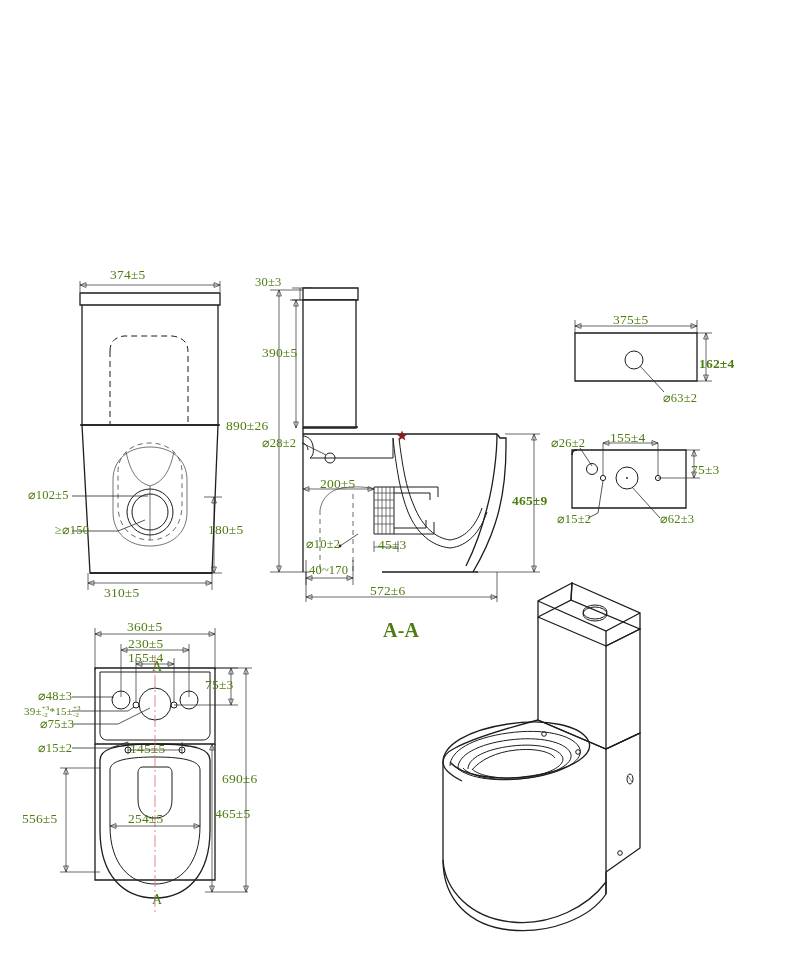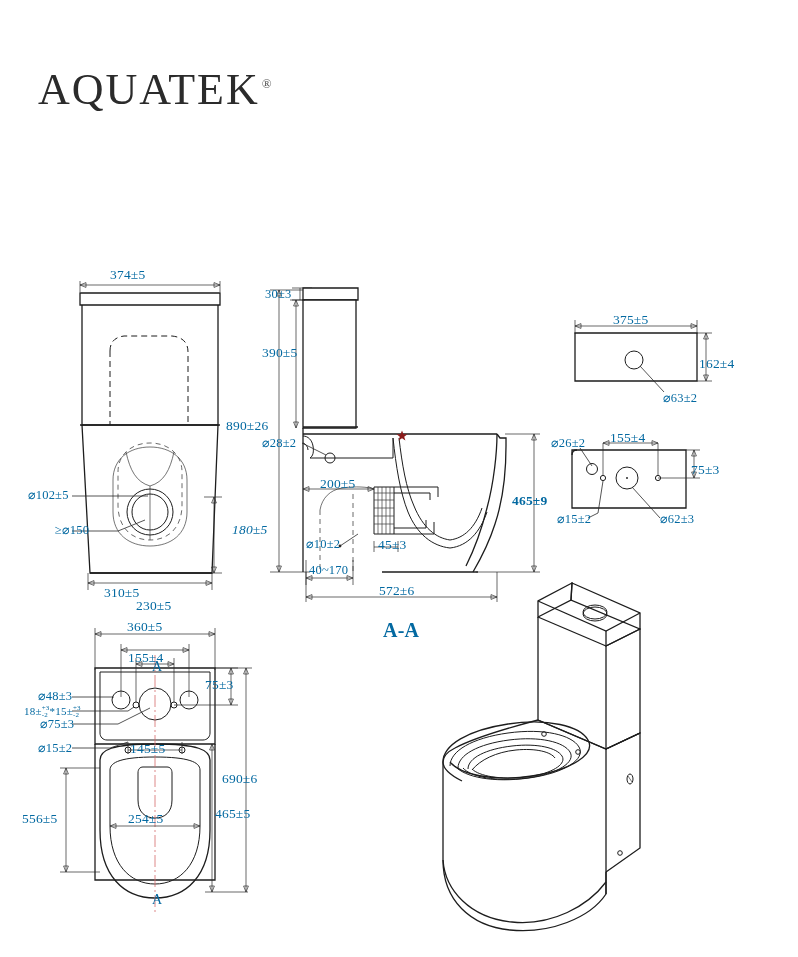--- a/index.html
+++ b/index.html
@@ -38,38 +38,37 @@
   .ctr{stroke:#d46a6a;stroke-width:.8;fill:none;stroke-dasharray:12 3 2 3;}
   .dim{stroke:#2a2a2a;stroke-width:.7;fill:none;}
   .lead{stroke:#2a2a2a;stroke-width:.8;fill:none;}
   .wht{fill:#ffffff;}
 
   
   .lbl{
     position:absolute;
     font-family:"Liberation Serif", serif;
     font-size:12.5px;
-    color:#0369a1;
+    color:#4d7c0f;
     white-space:nowrap;
     line-height:1;
     letter-spacing:.2px;
   }
   .lbl.sm{font-size:11px;}
   .lbl.bg{font-size:13.5px;}
   .sec-lbl{font-size:20px;font-weight:bold;}
   .amark{font-size:14px;font-family:"Liberation Serif",serif;}
   .frac{display:inline-block;font-size:7px;line-height:7px;vertical-align:middle;text-align:left;}
   .frac b{display:block;font-weight:400;}
 </style>
 </head>
 <body>
 
 <div id="sheet">
 
-  <div id="brand"><span>AQUATEK</span><span class="tm">®</span></div>
 
   <svg class="dw" viewBox="0 0 798 957">
 
     <g>
 
       <line class="dim" x1="80" y1="281" x2="80" y2="292"></line>
       <line class="dim" x1="220" y1="281" x2="220" y2="292"></line>
       <line class="dim" x1="80" y1="285" x2="220" y2="285"></line>
       <path class="dim" d="M80 285 l6 -2.4 v4.8 z" fill="#2a2a2a"></path>
       <path class="dim" d="M220 285 l-6 -2.4 v4.8 z" fill="#2a2a2a"></path>
@@ -368,53 +367,53 @@
       <circle class="ln" cx="544" cy="734" r="2.3"></circle>
       <circle class="ln" cx="578" cy="752" r="2.3"></circle>
       <ellipse class="ln" cx="630" cy="779" rx="3" ry="5"></ellipse>
       <line class="thin" x1="628" y1="776" x2="632" y2="782"></line>
       <circle class="ln" cx="620" cy="853" r="2.3"></circle>
     </g>
   </svg>
 
   <div class="lbl bg" style="left:110px;top:268px;">374±5</div>
   <div class="lbl bg" style="left:104px;top:586px;">310±5</div>
-  <div class="lbl bg" style="left:232px;top:523px;font-style:italic;">180±5</div>
+  <div class="lbl bg" style="left:208px;top:523px;">180±5</div>
   <div class="lbl" style="left:28px;top:489px;">⌀102±5</div>
   <div class="lbl" style="left:33px;top:524px;margin-left:22px;">≥⌀150</div>
 
-  <div class="lbl" style="left:255px;top:288px;margin-left:10px;">30±3</div>
+  <div class="lbl" style="left:255px;top:276px;">30±3</div>
   <div class="lbl bg" style="left:262px;top:346px;">390±5</div>
   <div class="lbl bg" style="left:226px;top:419px;">890±26</div>
   <div class="lbl" style="left:262px;top:437px;">⌀28±2</div>
   <div class="lbl bg" style="left:320px;top:477px;">200±5</div>
   <div class="lbl" style="left:306px;top:538px;">⌀10±2</div>
   <div class="lbl bg" style="left:378px;top:538px;">45±3</div>
   <div class="lbl" style="left:309px;top:564px;">40~170</div>
-  <div class="lbl bg" style="left:379px;top:584px;">572±6</div>
+  <div class="lbl bg" style="left:370px;top:584px;">572±6</div>
   <div class="lbl bg" style="left:512px;top:494px;font-weight:bold;">465±9</div>
   <div class="lbl sec-lbl" style="left:383px;top:620px;">A-A</div>
 
   <div class="lbl bg" style="left:613px;top:313px;">375±5</div>
-  <div class="lbl bg" style="left:699px;top:357px;">162±4</div>
+  <div class="lbl bg" style="left:699px;top:357px;font-weight:bold;">162±4</div>
   <div class="lbl" style="left:663px;top:392px;">⌀63±2</div>
 
   <div class="lbl" style="left:551px;top:437px;">⌀26±2</div>
   <div class="lbl bg" style="left:610px;top:431px;">155±4</div>
   <div class="lbl bg" style="left:691px;top:463px;">75±3</div>
   <div class="lbl" style="left:557px;top:513px;">⌀15±2</div>
   <div class="lbl" style="left:660px;top:513px;">⌀62±3</div>
 
   <div class="lbl bg" style="left:127px;top:620px;">360±5</div>
-  <div class="lbl bg" style="left:128px;top:599px;margin-left:8px;">230±5</div>
+  <div class="lbl bg" style="left:128px;top:637px;">230±5</div>
   <div class="lbl bg" style="left:128px;top:651px;">155±4</div>
   <div class="lbl amark" style="left:152px;top:660px;">A</div>
   <div class="lbl amark" style="left:152px;top:893px;">A</div>
   <div class="lbl" style="left:38px;top:690px;text-align:center;">⌀48±3</div>
-  <div class="lbl sm" style="left:24px;top:705px;"><span>18</span>±<span class="frac"><b>+3</b><b>-2</b></span>*<span>15</span>±<span class="frac"><b>+3</b><b>-2</b></span></div>
+  <div class="lbl sm" style="left:24px;top:705px;"><span>39</span>±<span class="frac"><b>+3</b><b>-2</b></span>*<span>15</span>±<span class="frac"><b>+3</b><b>-2</b></span></div>
   <div class="lbl" style="left:40px;top:718px;">⌀75±3</div>
   <div class="lbl bg" style="left:205px;top:678px;">75±3</div>
   <div class="lbl" style="left:38px;top:742px;">⌀15±2</div>
   <div class="lbl bg" style="left:130px;top:742px;">145±5</div>
   <div class="lbl bg" style="left:22px;top:812px;">556±5</div>
   <div class="lbl bg" style="left:128px;top:812px;">254±5</div>
   <div class="lbl bg" style="left:215px;top:807px;">465±5</div>
   <div class="lbl bg" style="left:222px;top:772px;">690±6</div>
 
 </div>

